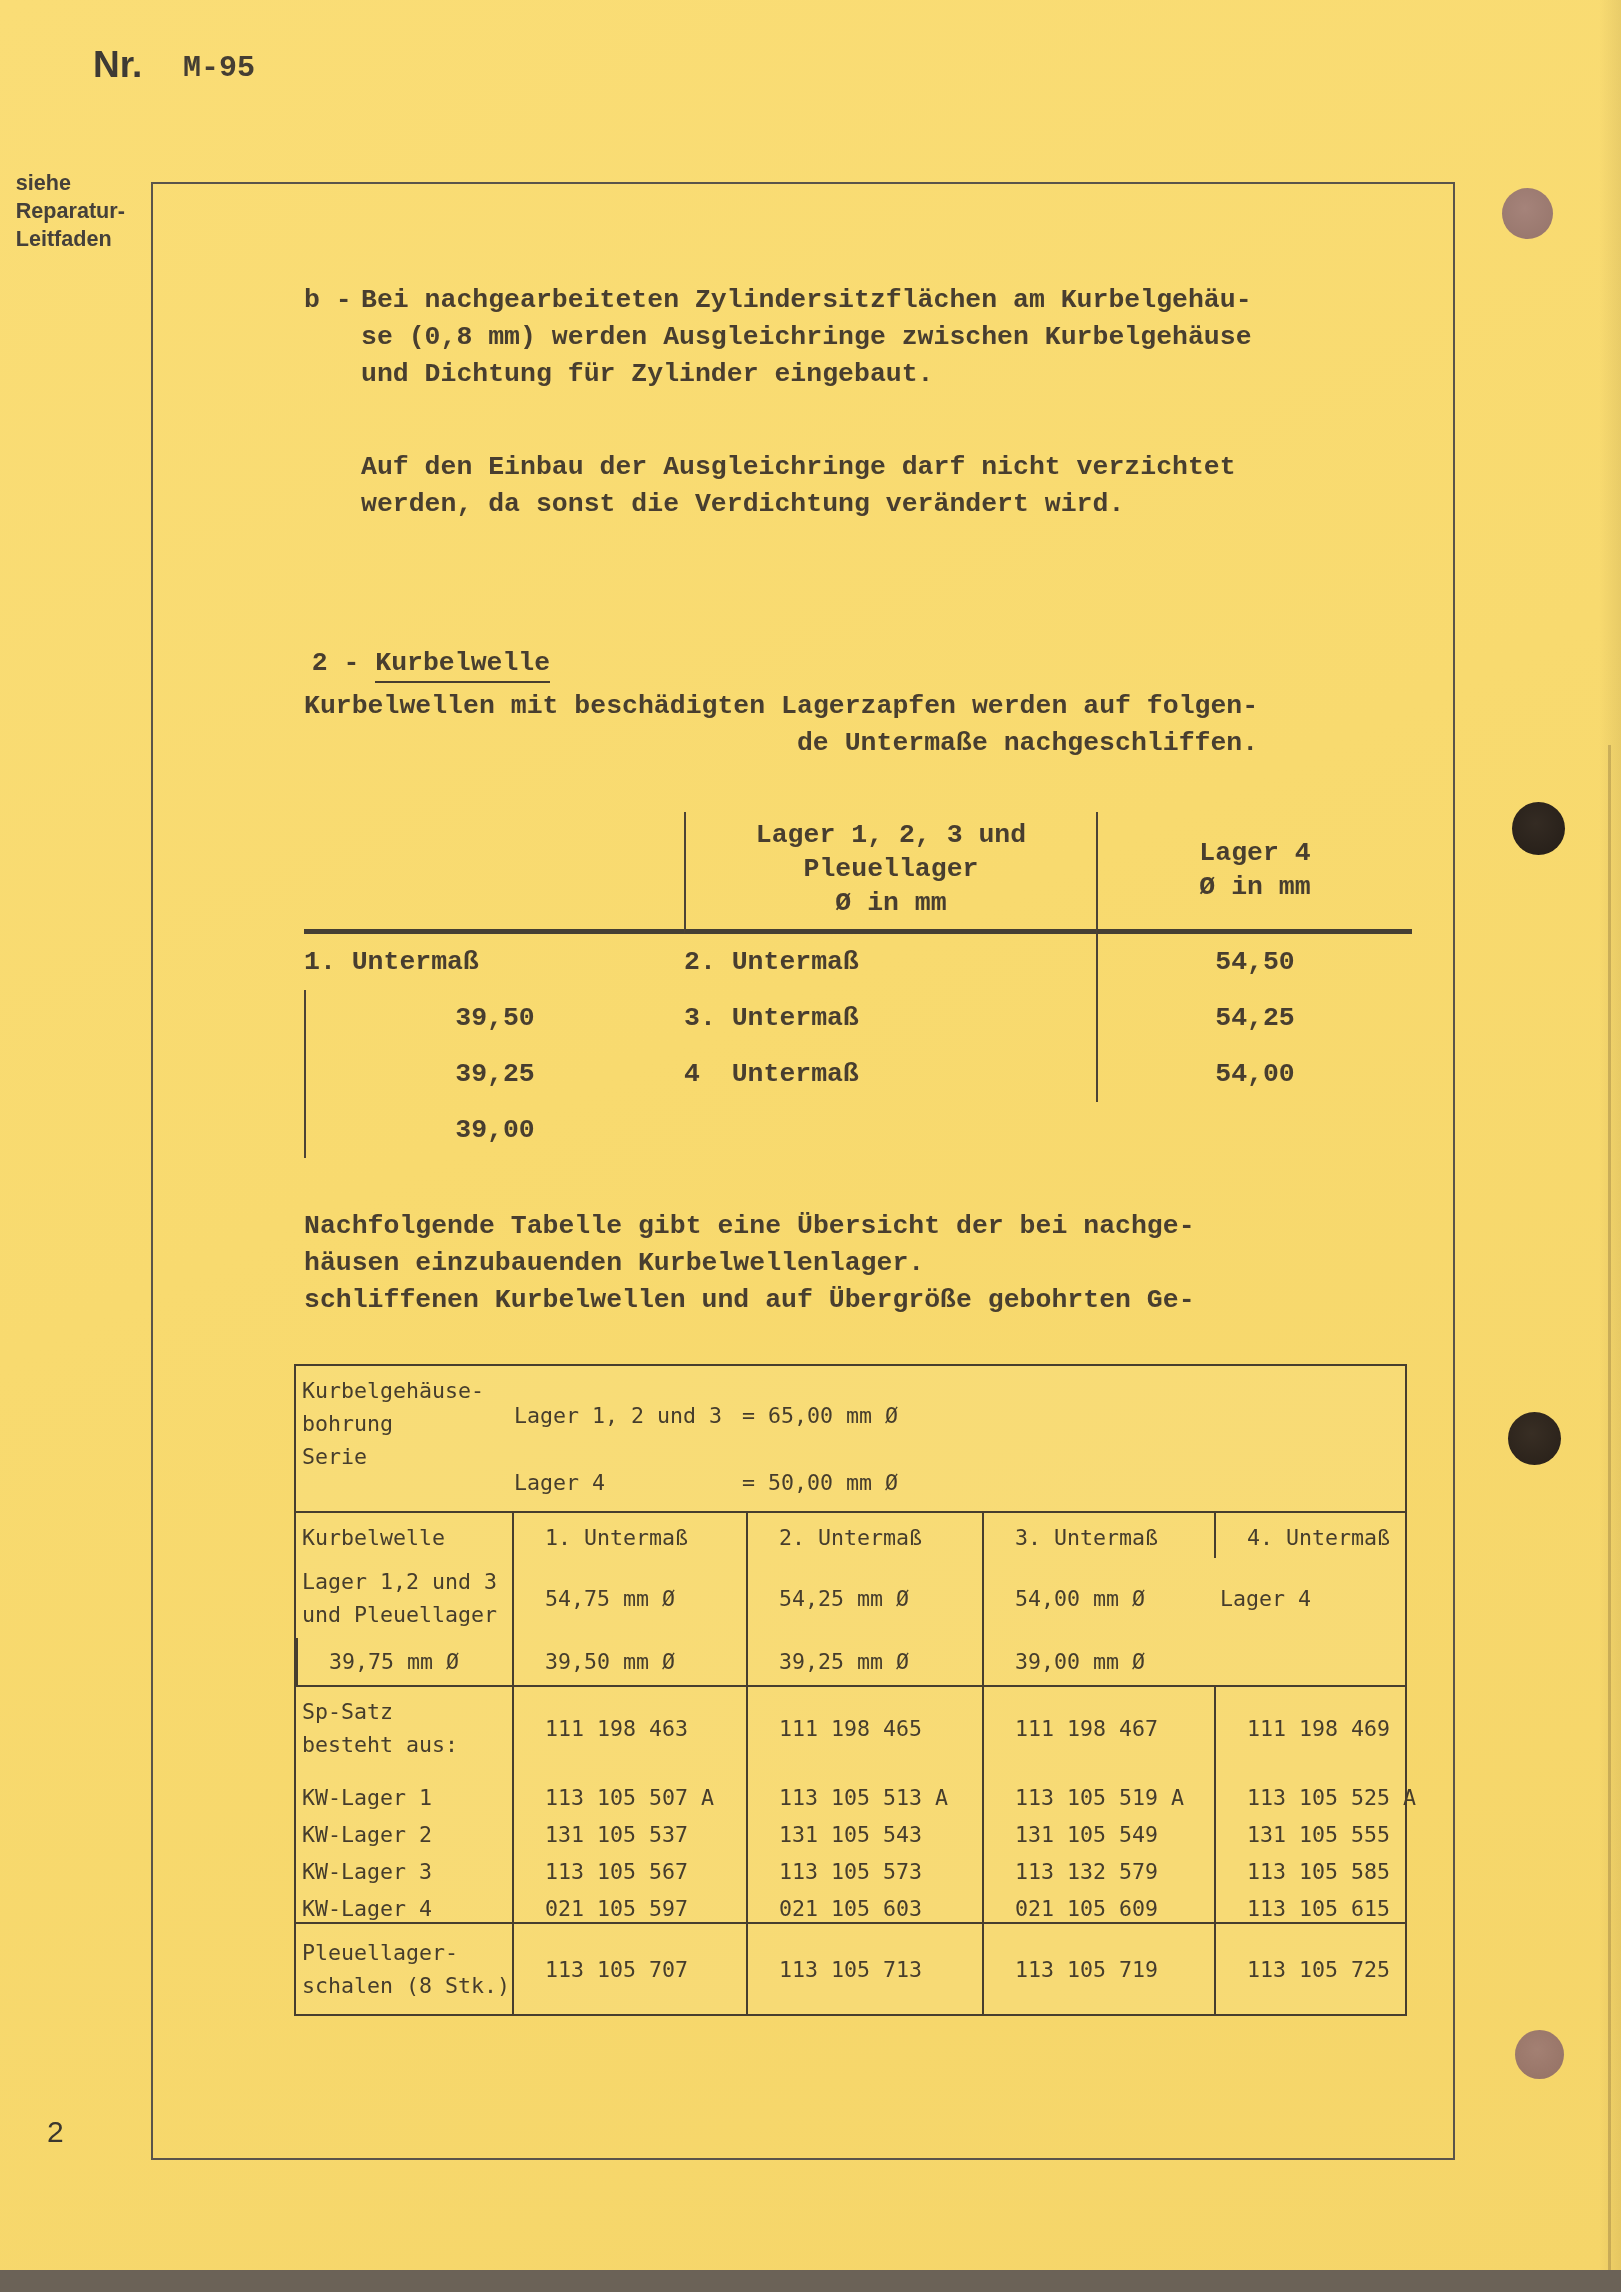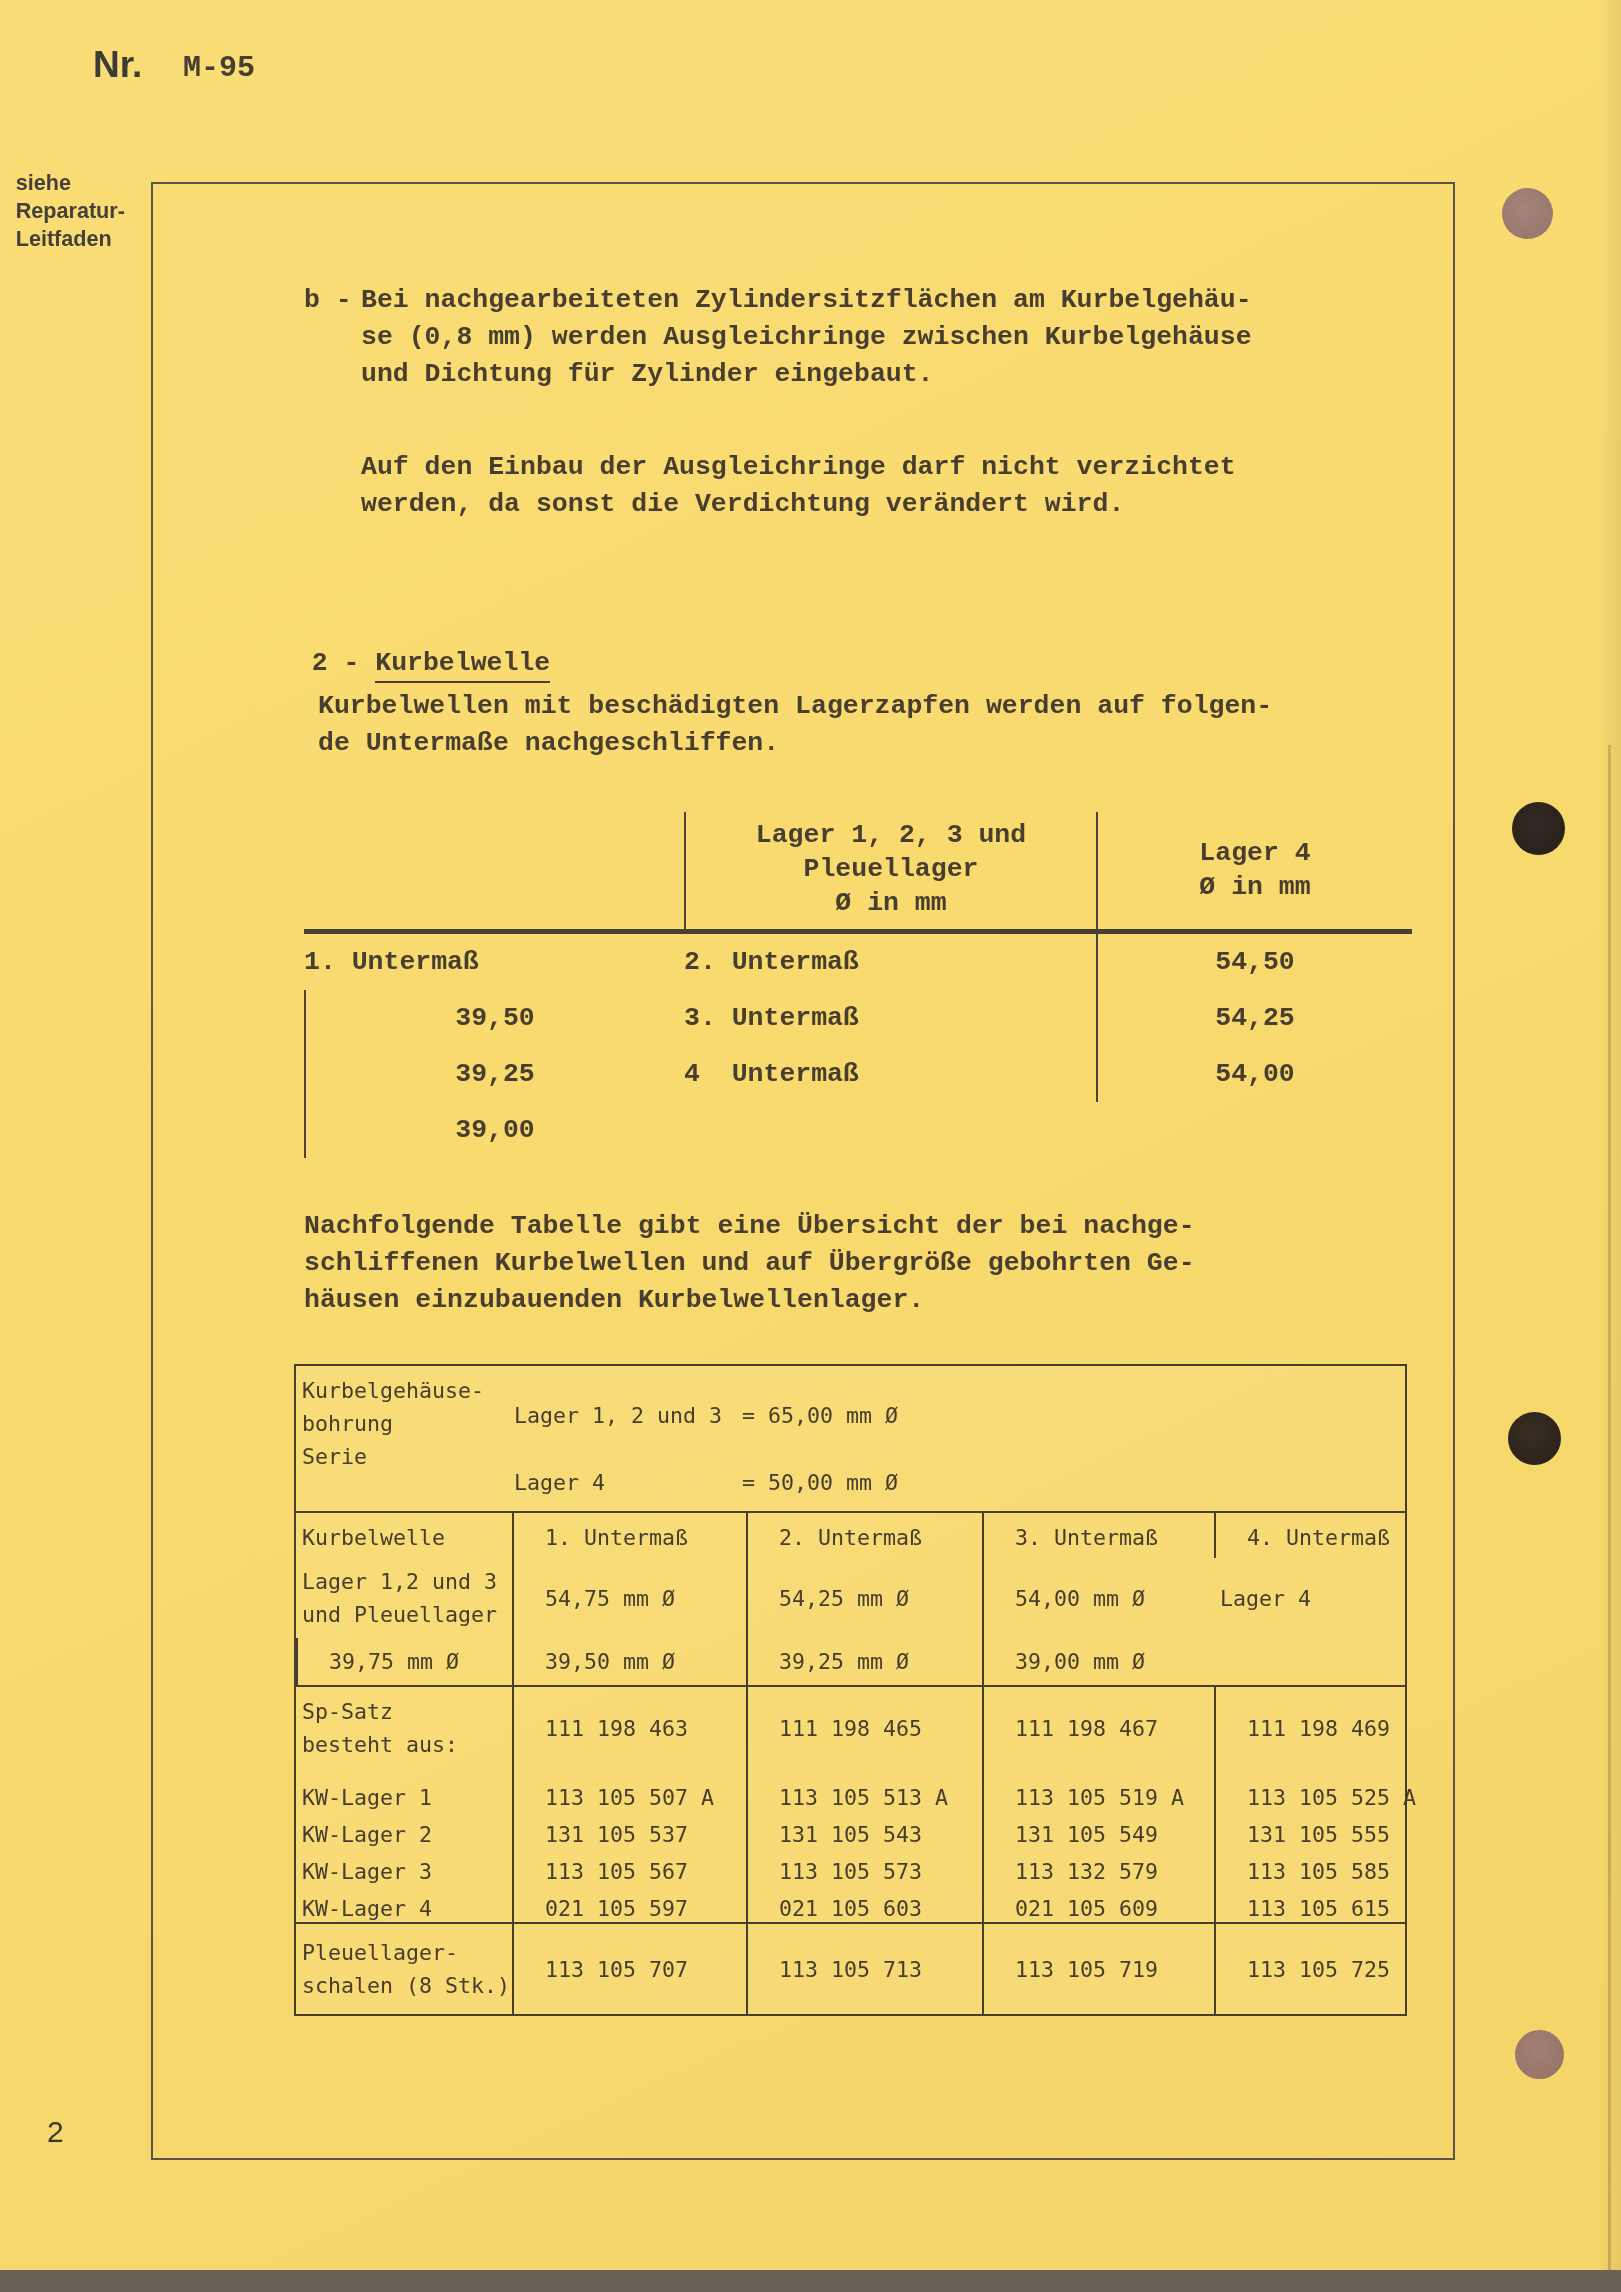--- a/index.html
+++ b/index.html
@@ -79,21 +79,21 @@
 
   <div class="abs" style="left:361px;top:449px;">
     <div class="tw">Auf den Einbau der Ausgleichringe darf nicht verzichtet</div>
     <div class="tw">werden, da sonst die Verdichtung verändert wird.</div>
   </div>
 
   <div class="abs tw" style="left:248px;top:608px;">
     <span>2 -</span><span> </span><span class="underlined">Kurbelwelle</span>
   </div>
 
-  <div class="abs" style="left:318px;top:688px;">
+  <div class="abs" style="left:304px;top:688px;text-align:right;">
     <div class="tw">Kurbelwellen mit beschädigten Lagerzapfen werden auf folgen-</div>
     <div class="tw">de Untermaße nachgeschliffen.</div>
   </div>
 
   <div class="abs t1" style="left:304px;top:812px;width:1108px;">
     <div class="hcell l"></div>
     <div class="hcell vdiv">
       <div class="tw" style="line-height:34px;">Lager 1, 2, 3 und</div>
       <div class="tw" style="line-height:34px;">Pleuellager</div>
       <div class="tw" style="line-height:34px;">Ø in mm</div>
@@ -113,22 +113,22 @@
     <div class="bcell vdiv tw">54,25</div>
     <div class="bcell vdiv tw">39,25</div>
 
     <div class="bcell l tw">4  Untermaß</div>
     <div class="bcell vdiv tw">54,00</div>
     <div class="bcell vdiv tw">39,00</div>
   </div>
 
   <div class="abs" style="left:304px;top:1208px;">
     <div class="tw">Nachfolgende Tabelle gibt eine Übersicht der bei nachge-</div>
+    <div class="tw">häusen einzubauenden Kurbelwellenlager.</div>
     <div class="tw">schliffenen Kurbelwellen und auf Übergröße gebohrten Ge-</div>
-    <div class="tw">häusen einzubauenden Kurbelwellenlager.</div>
   </div>
 
   <div class="abs t2" style="left:294px;top:1364px;width:1109px;">
 
     <div class="sec first">
       <div class="abs" style="left:5.9px;top:7.8px;">
         <div class="dm">Kurbelgehäuse-</div>
         <div class="dm">bohrung</div>
         <div class="dm">Serie</div>
       </div>

